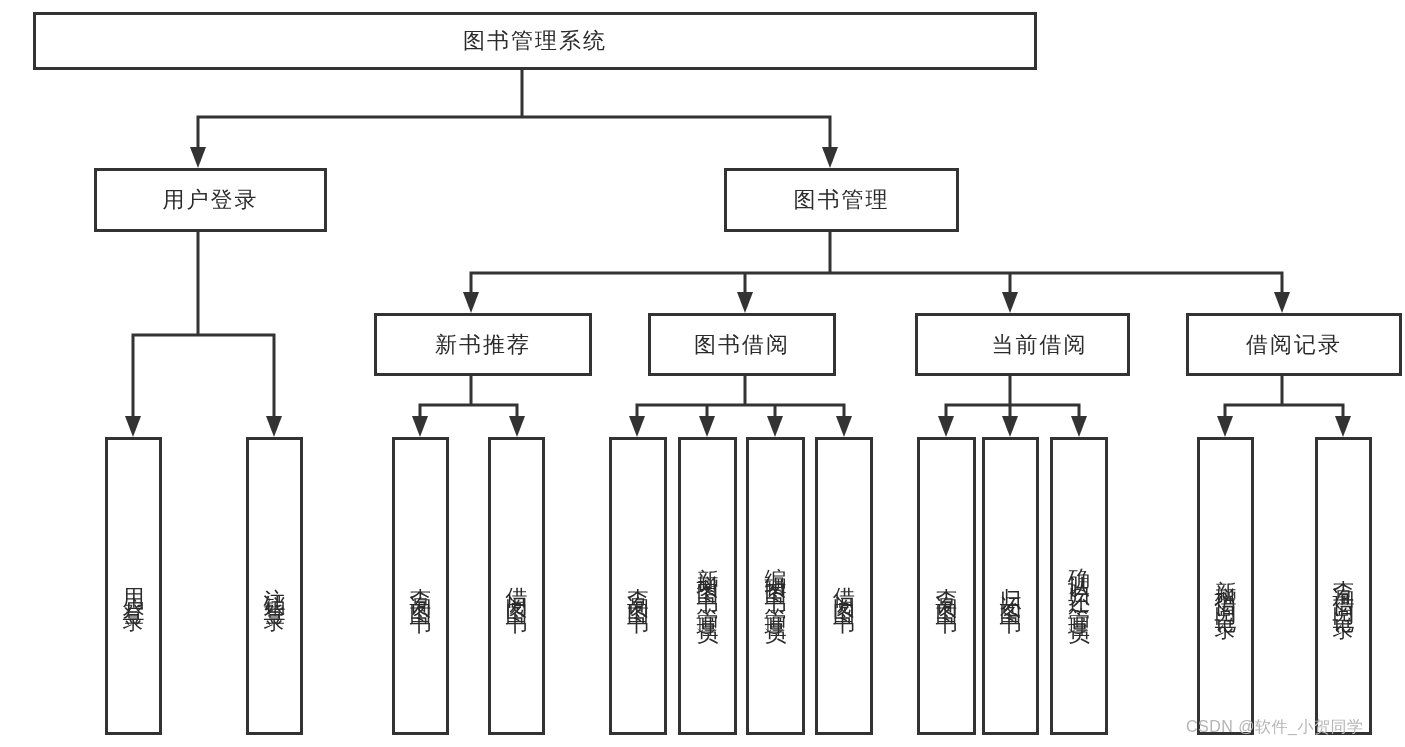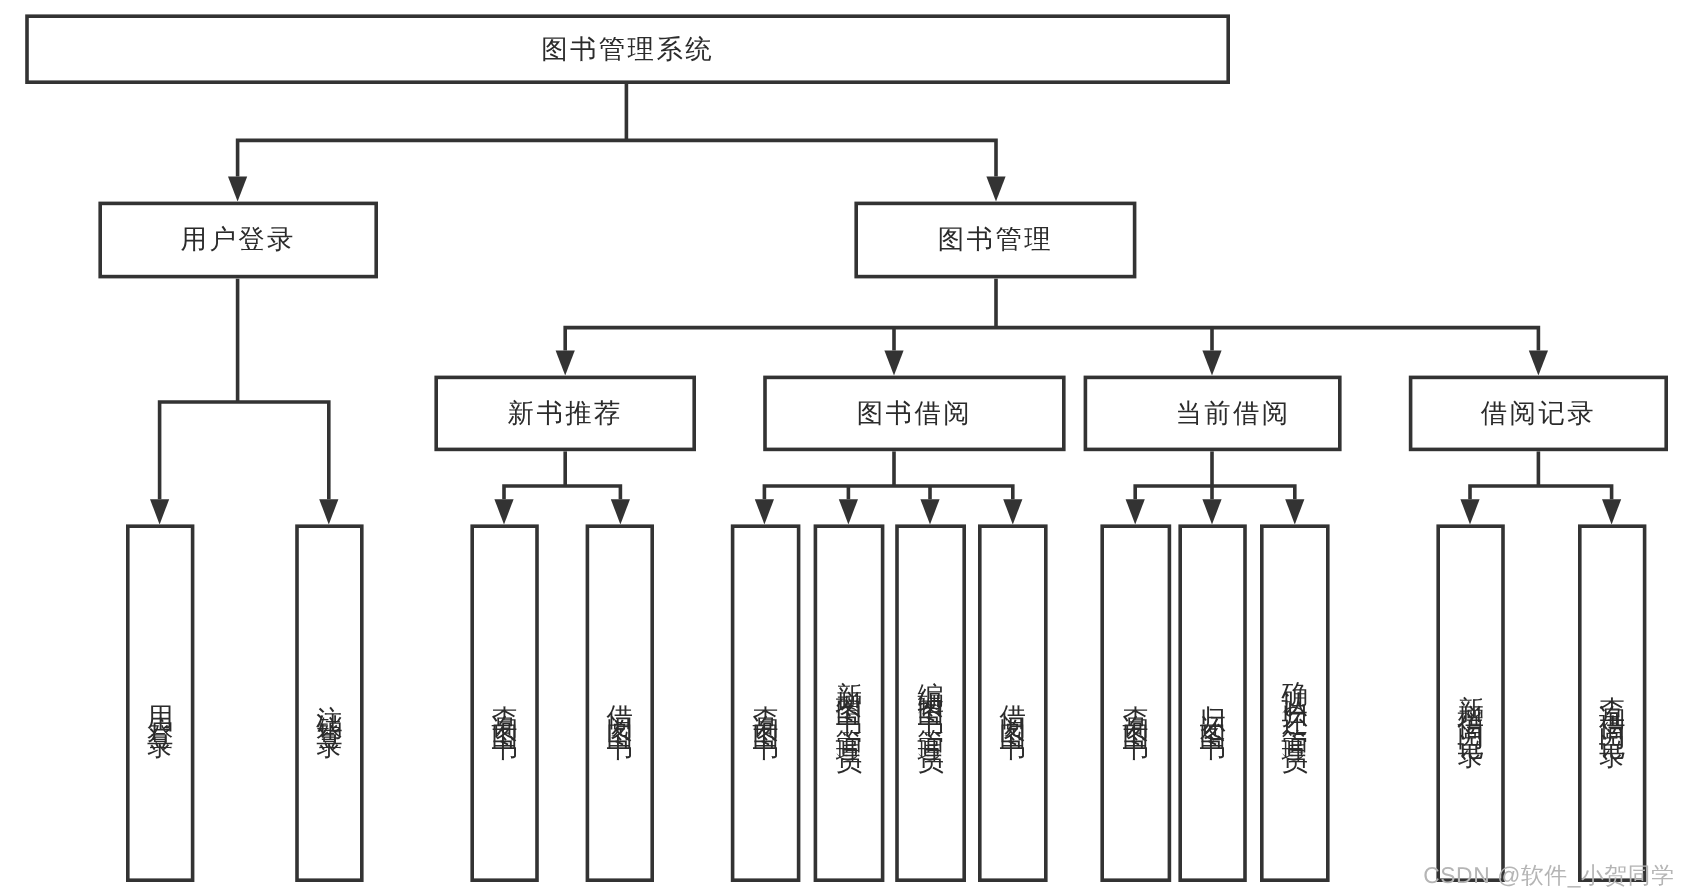--- a/index.html
+++ b/index.html
@@ -16,33 +16,33 @@
     box-sizing: border-box;
     border: 3px solid var(--line, #333333);
     background: #ffffff;
     display: flex;
     align-items: center;
     justify-content: center;
     color: var(--text, #2b2b2b);
     font-size: 22px;
     letter-spacing: 2px;
   }
-  .hbox { white-space: nowrap; }
+  .hbox { white-space: nowrap; margin-left: 12px; }
   .vbox .vtext {
     writing-mode: vertical-rl;
     text-orientation: mixed;
     font-size: 22px;
     letter-spacing: 8px;
     color: var(--text, #2b2b2b);
     line-height: 1;
   }
   .watermark {
     position: absolute;
     left: 1186px; top: 717px;
-    font-size: 19px;
+    font-size: 16px;
     letter-spacing: 0.5px;
     color: var(--watermark, #b5b5b5);
     white-space: nowrap;
     z-index: 5;
   }
 </style>
 </head>
 <body>
 
 <div class="stage">
@@ -77,21 +77,21 @@
       <polygon points="1335,416 1351,416 1343,437"></polygon>
     </g>
   </svg>
 
   <div class="box hbox" style="left:21px; top:12px; width:1004px; height:58px;">图书管理系统</div>
 
   <div class="box hbox" style="left:82px; top:168px; width:233px; height:64px;">用户登录</div>
   <div class="box hbox" style="left:362px; top:313px; width:218px; height:63px;">新书推荐</div>
 
   <div class="box hbox" style="left:712px; top:168px; width:235px; height:64px;">图书管理</div>
-  <div class="box hbox" style="left:636px; top:313px; width:252px; height:63px;">图书借阅</div>
+  <div class="box hbox" style="left:636px; top:313px; width:188px; height:63px;">图书借阅</div>
   <div class="box hbox" style="left:903px; top:313px; width:215px; height:63px;padding-left:34px;">当前借阅</div>
   <div class="box hbox" style="left:1174px; top:313px; width:216px; height:63px;">借阅记录</div>
 
   <div class="box vbox" style="left:105px; top:437px; width:57px; height:298px;">
     <span class="vtext">用户登录</span>
   </div>
   <div class="box vbox" style="left:246px; top:437px; width:57px; height:298px;">
     <span class="vtext">注销登录</span>
   </div>
 

